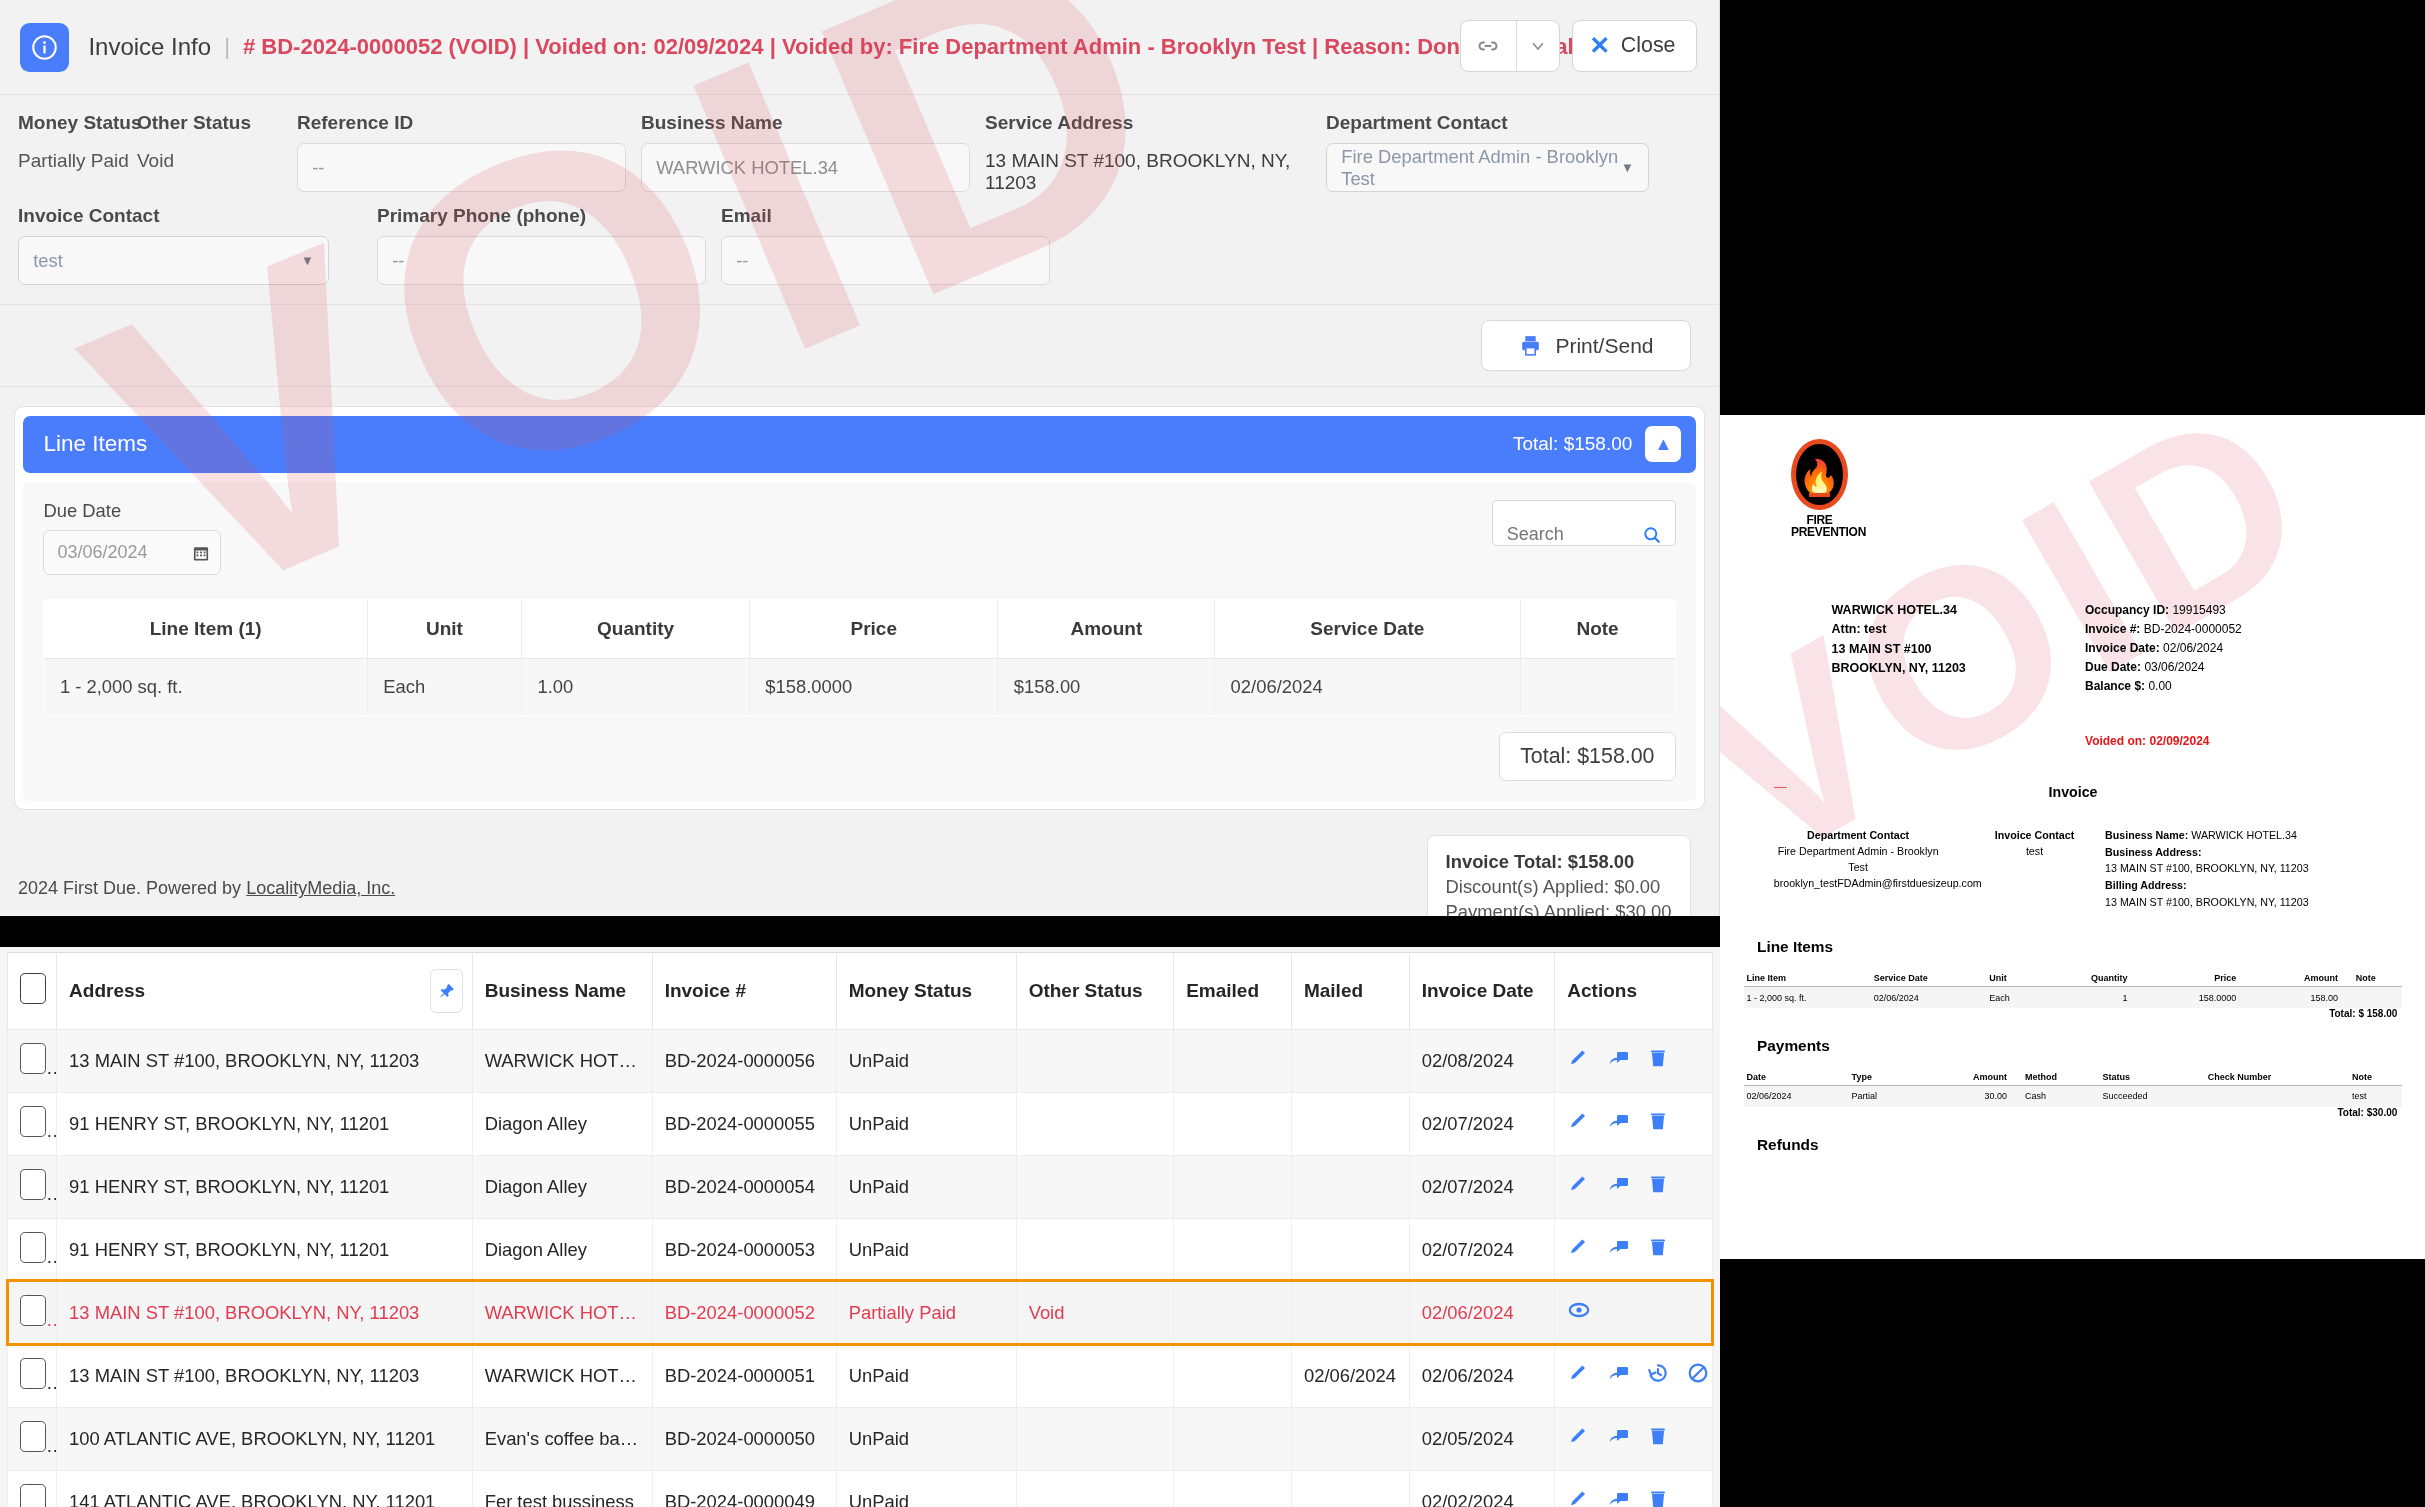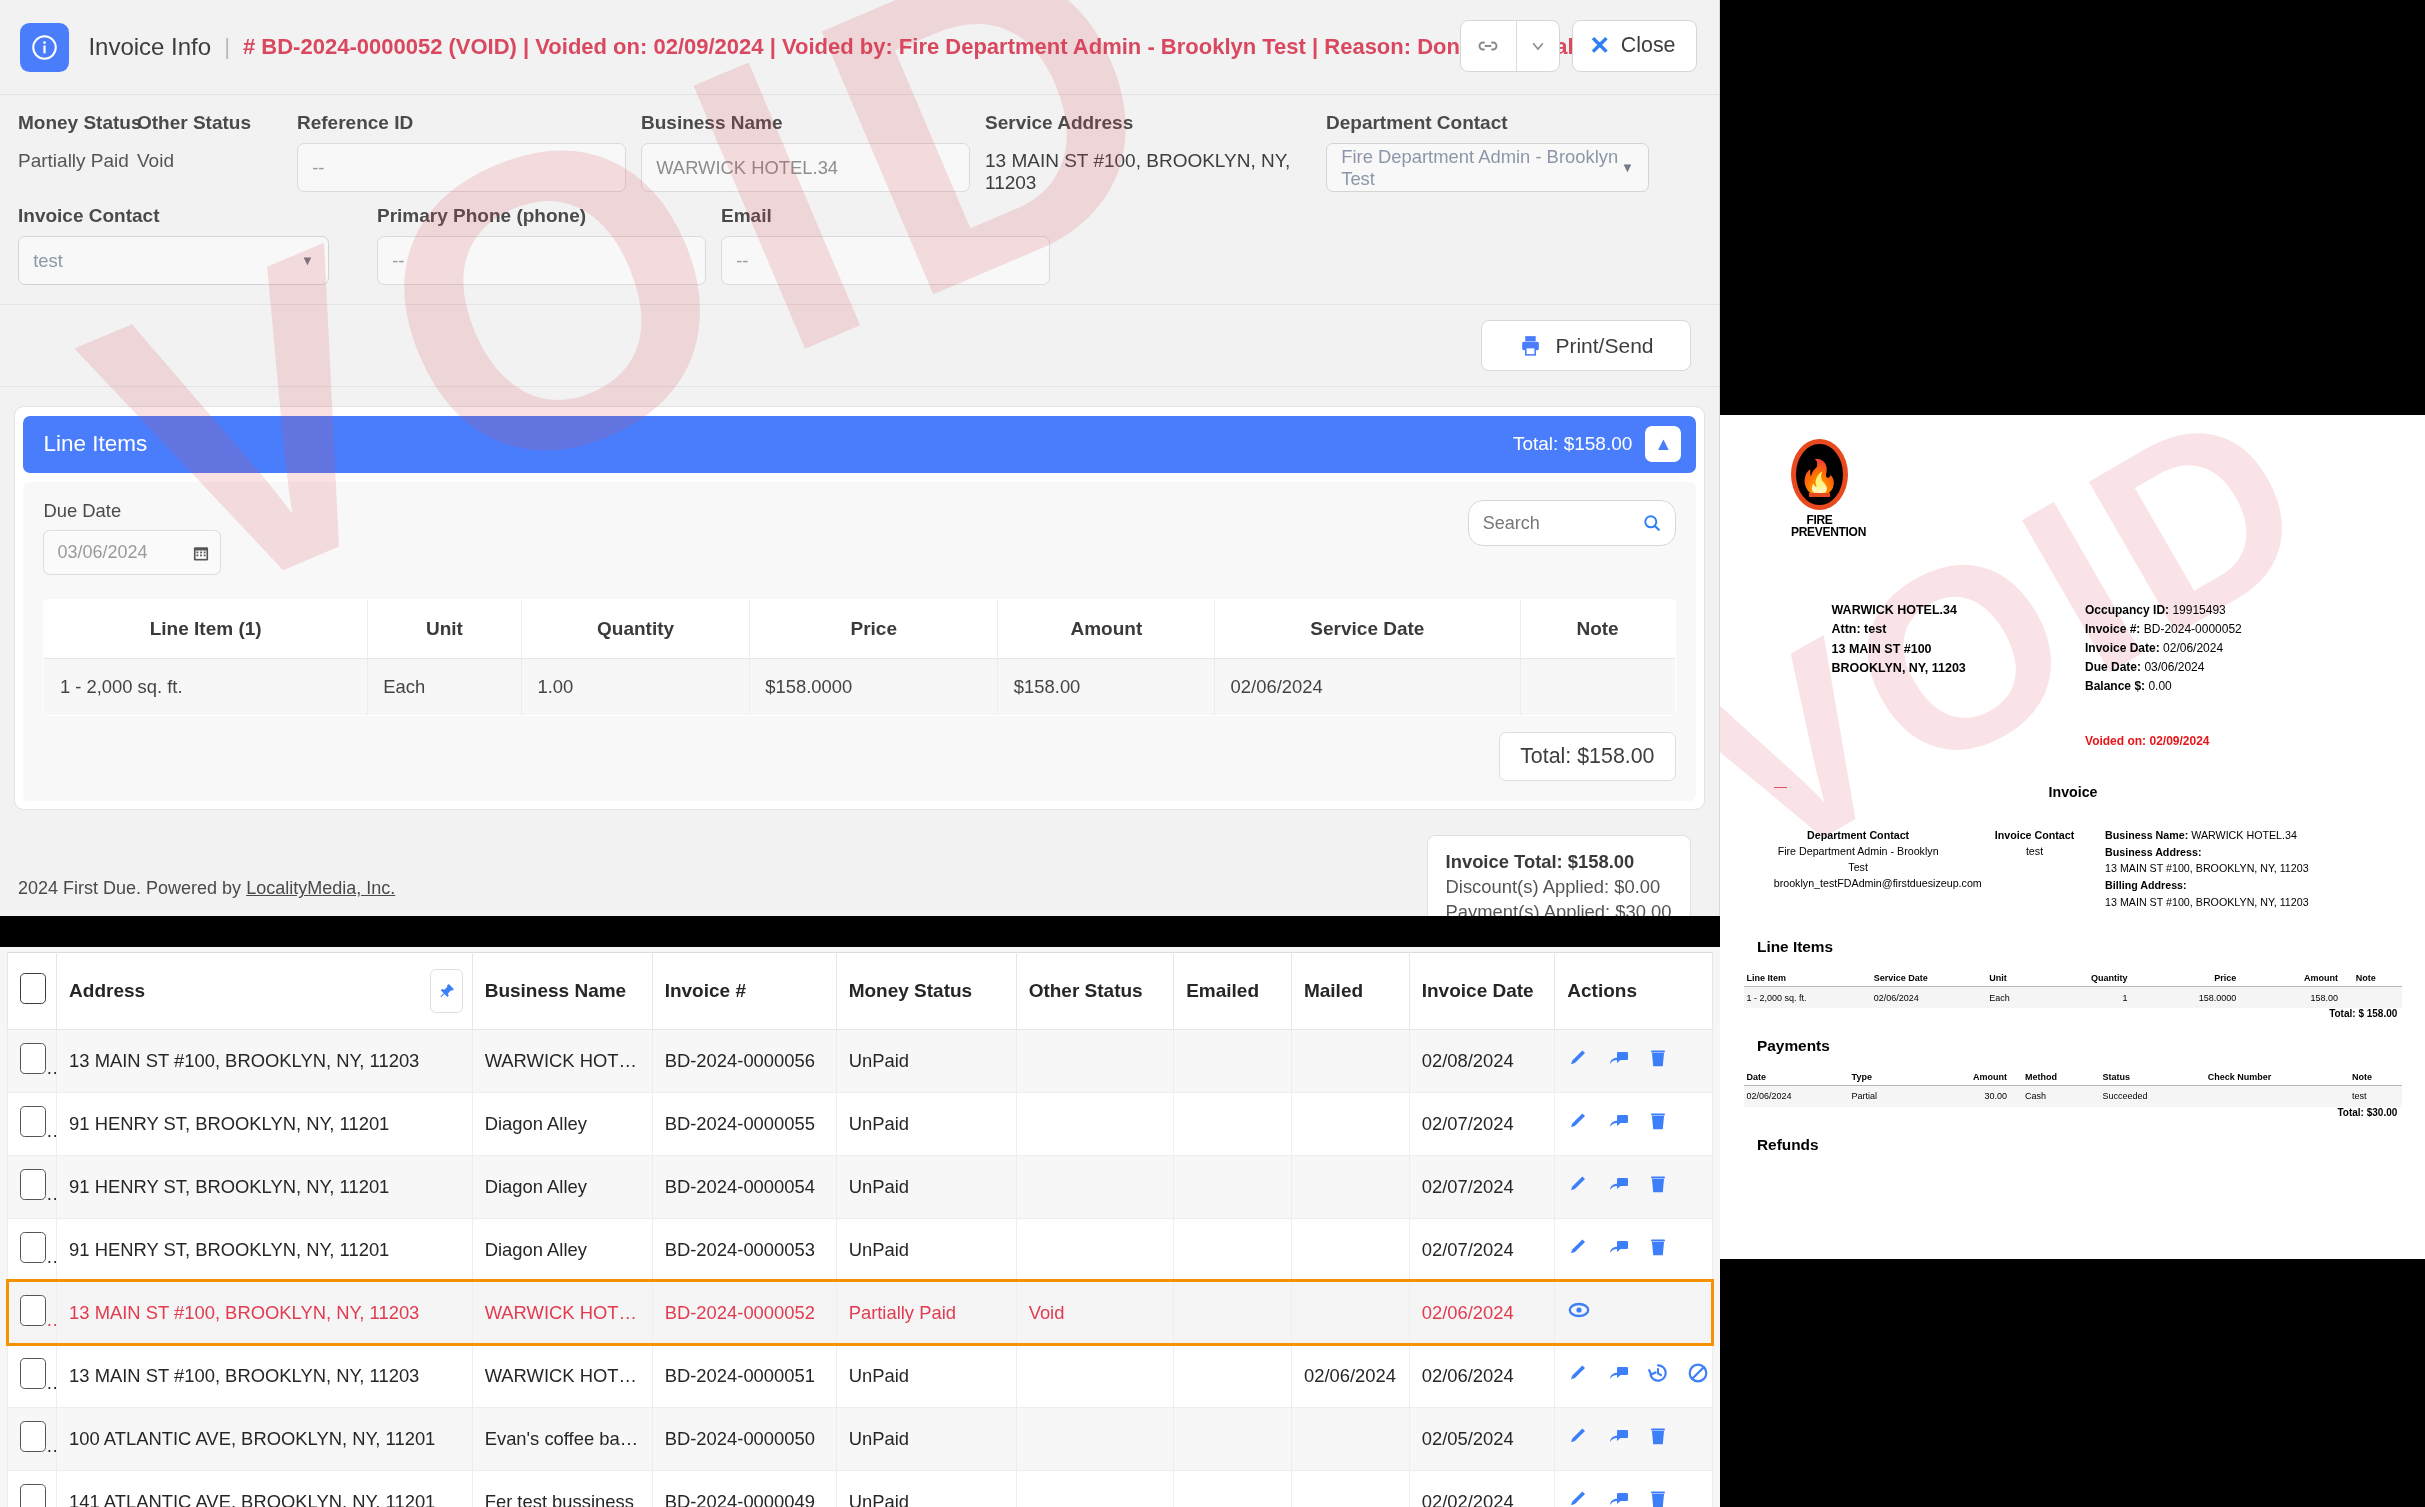--- a/index.html
+++ b/index.html
@@ -134,22 +134,22 @@
 
   .li-body { background: #f8f8f8; border-radius: 6px; margin-top: 9.5px; padding: 18px 20px 20px; }
   .due-label { font-size: 18.4px; color: #4a4a4a; margin-bottom: 8.3px; }
   .duerow { display: flex; align-items: flex-start; justify-content: space-between; }
   .due-input {
     width: 178px; height: 45px; border: 0.6px solid #dcdcdc; border-radius: 6.5px;
     background: #fafafa; display: flex; align-items: center; justify-content: space-between;
     padding: 0 9.5px 0 13px; font-size: 18px; color: #9a9a9a;
   }
   .search-box {
-    width: 208px; height: 46px; border: 0.6px solid #d7d7d7; border-radius: 15px;
-    background: #fff; display: flex; align-items: center; justify-content: space-between;
+    width: 184px; height: 46px; border: 0.6px solid #d7d7d7; border-radius: 5px;
+    background: #fff; display: flex; align-items: flex-end; justify-content: space-between;
     padding: 0 12px 0 14.2px; font-size: 18px; color: #777;
   }
   .li-table {
     margin-top: 24px; width: 100%; border-collapse: collapse;
     background: #fff; border: 0.6px solid #e6e6e6; border-radius: 4.7px;
     overflow: hidden;
   }
   .li-table th {
     text-align: center; font-size: 19px; color: #3a3a3a; font-weight: bold;
     padding: 18px 15.4px; background: #fff; border-right: 0.6px solid #ededed;

